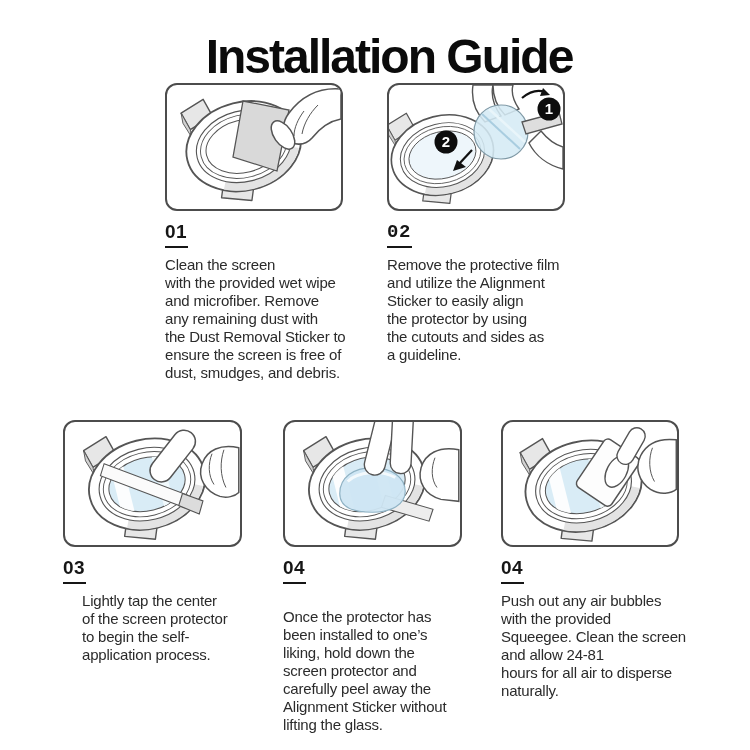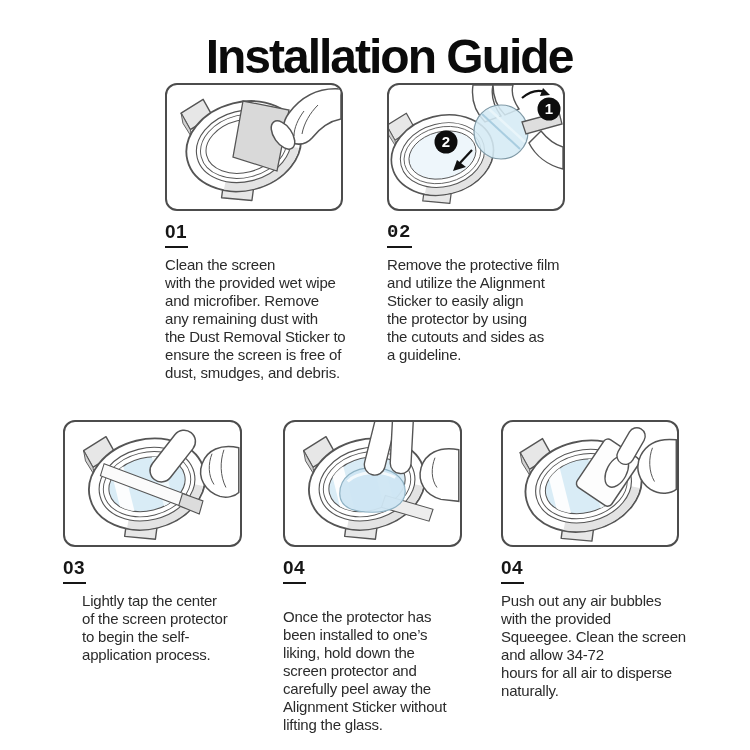--- a/index.html
+++ b/index.html
@@ -198,15 +198,15 @@
       <ellipse cx="114" cy="50" rx="10" ry="17" transform="rotate(28 114 50)" fill="#fff" stroke="#555" stroke-width="1.4"></ellipse>
       <rect x="120" y="4" width="17" height="40" rx="8.5" transform="rotate(30 128 24)" fill="#fff" stroke="#555" stroke-width="1.4"></rect>
       <path d="M150,26 C146,36 146,50 152,60" fill="none" stroke="#555" stroke-width="1"></path>
     </g>
   </svg>
 </div>
 <div class="step-num" id="num-5">04</div>
 <p class="step-text" id="text-5">Push out any air bubbles
 with the provided
 Squeegee. Clean the screen
-and allow 34-72
+and allow 24-81
 hours for all air to disperse
 naturally.</p>
 
 </body></html>

